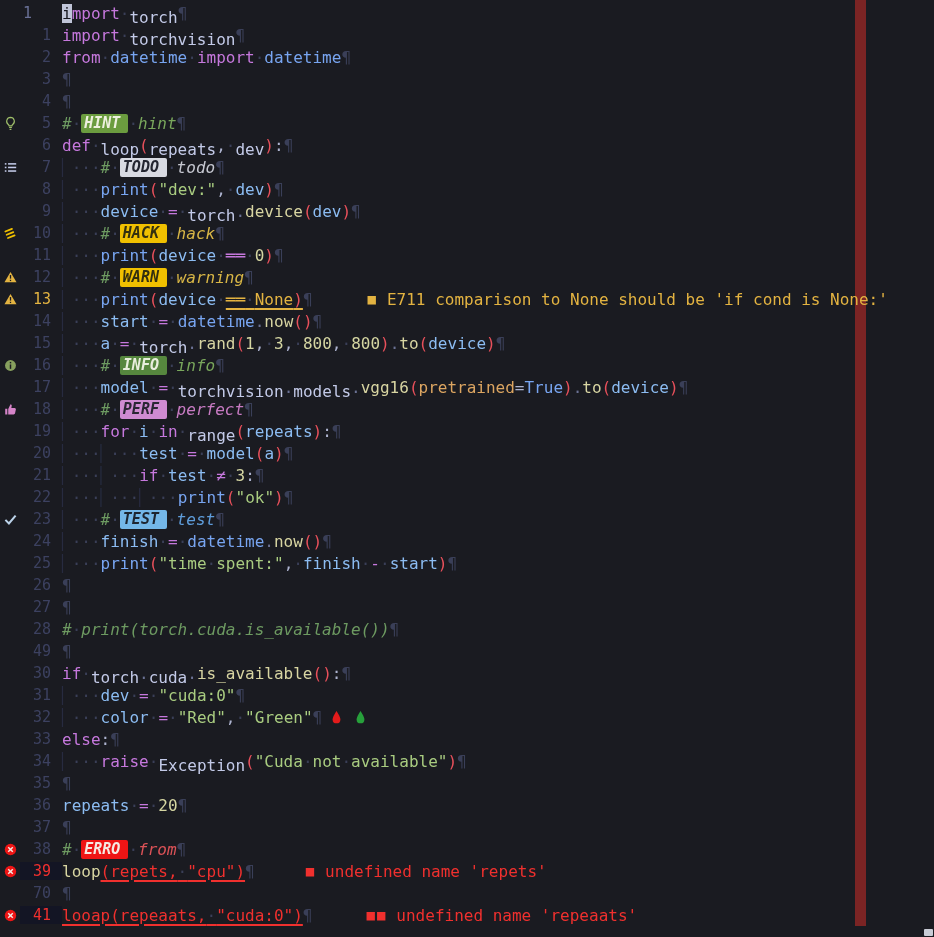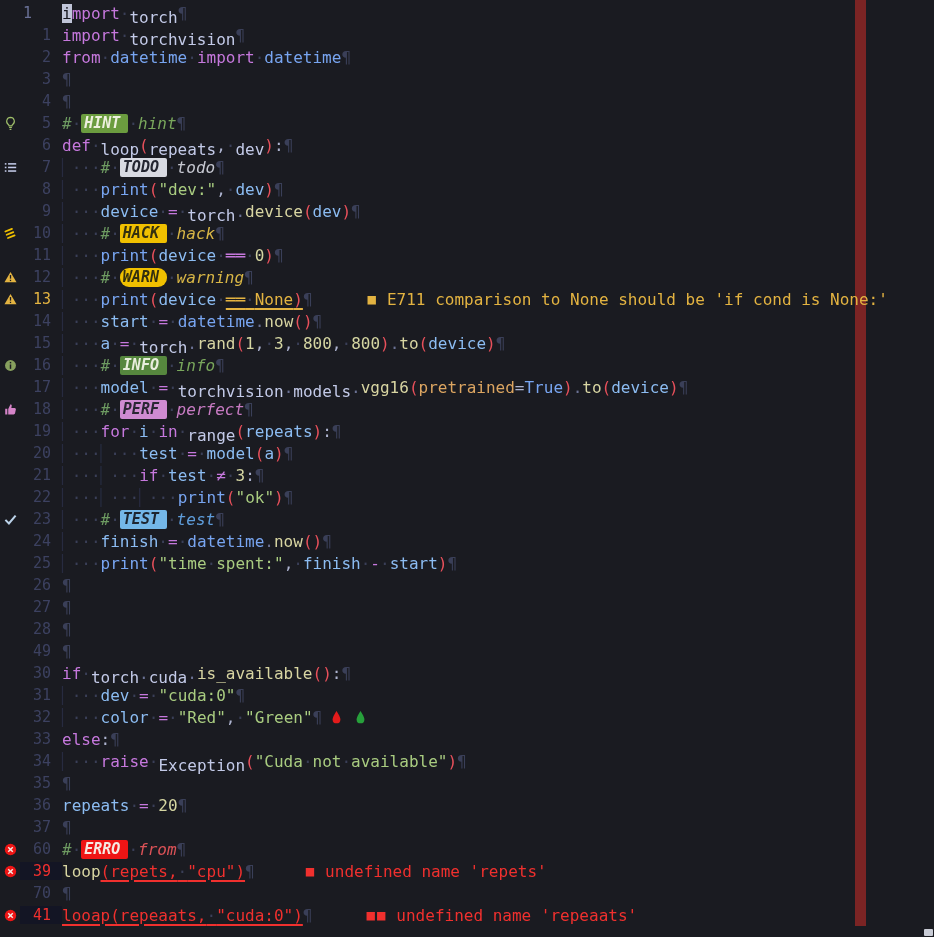--- a/index.html
+++ b/index.html
@@ -48,21 +48,21 @@
          text-decoration-thickness:1.5px; text-underline-offset:3px; }
   .eol { color:var(--whitespace); }
   .wd  { font-style:italic; }
 
   .chip { display:inline-block; font-weight:bold; font-style:italic;
           font-size:15px; line-height:19px; height:19px; padding:0 8px 0 3px;
           border-radius:2px; vertical-align:middle; }
   .chip-hint { background:var(--hint-bg); color:var(--hint-fg); }
   .chip-todo { background:var(--todo-bg); color:var(--todo-fg); }
   .chip-hack { background:var(--hack-bg); color:var(--hack-fg); }
-  .chip-warn { background:var(--warntag-bg); color:var(--warntag-fg);border-radius:9px; }
+  .chip-warn { background:var(--warntag-bg); color:var(--warntag-fg); }
   .chip-info { background:var(--info-bg); color:var(--info-fg); }
   .chip-perf { background:var(--perf-bg); color:var(--perf-fg); }
   .chip-test { background:var(--test-bg); color:var(--test-fg); }
   .chip-erro { background:var(--erro-bg); color:var(--erro-fg);text-align:right; }
   .w-hint { color:var(--hint-word); }
   .w-todo { color:var(--todo-word); }
   .w-hack { color:var(--hack-word); }
   .w-warn { color:var(--warn-word); }
   .w-info { color:var(--info-word); }
   .w-perf { color:var(--perf-word); }
@@ -137,38 +137,38 @@
     <div class="row"><span class="sign"></span><span class="lnum">20</span><span class="codeln"><span class="tok g">▏</span><span class="tok w"><span class="sd">·</span><span class="sd">·</span><span class="sd">·</span></span><span class="tok g">▏</span><span class="tok w"><span class="sd">·</span><span class="sd">·</span><span class="sd">·</span></span><span class="tok v">test</span><span class="tok w"><span class="sd">·</span></span><span class="tok k">=</span><span class="tok w"><span class="sd">·</span></span><span class="tok v">model</span><span class="tok p">(</span><span class="tok v">a</span><span class="tok p">)</span><span class="eol">¶</span></span></div>
     <div class="row"><span class="sign"></span><span class="lnum">21</span><span class="codeln"><span class="tok g">▏</span><span class="tok w"><span class="sd">·</span><span class="sd">·</span><span class="sd">·</span></span><span class="tok g">▏</span><span class="tok w"><span class="sd">·</span><span class="sd">·</span><span class="sd">·</span></span><span class="tok k">if</span><span class="tok w"><span class="sd">·</span></span><span class="tok v">test</span><span class="tok w"><span class="sd">·</span></span><span class="tok k">≠</span><span class="tok w"><span class="sd">·</span></span><span class="tok n">3</span><span class="tok u">:</span><span class="eol">¶</span></span></div>
     <div class="row"><span class="sign"></span><span class="lnum">22</span><span class="codeln"><span class="tok g">▏</span><span class="tok w"><span class="sd">·</span><span class="sd">·</span><span class="sd">·</span></span><span class="tok g">▏</span><span class="tok w"><span class="sd">·</span><span class="sd">·</span><span class="sd">·</span></span><span class="tok g">▏</span><span class="tok w"><span class="sd">·</span><span class="sd">·</span><span class="sd">·</span></span><span class="tok f">print</span><span class="tok p">(</span><span class="tok s">"ok"</span><span class="tok p">)</span><span class="eol">¶</span></span></div>
     <div class="row"><span class="sign"><svg width="13" height="11" viewBox="0 0 16 14">
           <path d="M1.5 7.5 6 12 14.5 2" fill="none" stroke="#bcd3ea" stroke-width="2.6"></path>
         </svg></span><span class="lnum">23</span><span class="codeln"><span class="tok g">▏</span><span class="tok w"><span class="sd">·</span><span class="sd">·</span><span class="sd">·</span></span><span class="tok c">#</span><span class="tok w"><span class="sd">·</span></span><span class="tok chip chip-test">TEST</span><span class="tok w"><span class="sd">·</span></span><span class="tok wd w-test">test</span><span class="eol">¶</span></span></div>
     <div class="row"><span class="sign"></span><span class="lnum">24</span><span class="codeln"><span class="tok g">▏</span><span class="tok w"><span class="sd">·</span><span class="sd">·</span><span class="sd">·</span></span><span class="tok v">finish</span><span class="tok w"><span class="sd">·</span></span><span class="tok k">=</span><span class="tok w"><span class="sd">·</span></span><span class="tok f">datetime</span><span class="tok d">.</span><span class="tok h">now</span><span class="tok p">(</span><span class="tok p">)</span><span class="eol">¶</span></span></div>
     <div class="row"><span class="sign"></span><span class="lnum">25</span><span class="codeln"><span class="tok g">▏</span><span class="tok w"><span class="sd">·</span><span class="sd">·</span><span class="sd">·</span></span><span class="tok f">print</span><span class="tok p">(</span><span class="tok s">"time<span class="sd">·</span>spent:"</span><span class="tok u">,</span><span class="tok w"><span class="sd">·</span></span><span class="tok v">finish</span><span class="tok w"><span class="sd">·</span></span><span class="tok k">-</span><span class="tok w"><span class="sd">·</span></span><span class="tok v">start</span><span class="tok p">)</span><span class="eol">¶</span></span></div>
     <div class="row"><span class="sign"></span><span class="lnum">26</span><span class="codeln"><span class="eol">¶</span></span></div>
     <div class="row"><span class="sign"></span><span class="lnum">27</span><span class="codeln"><span class="eol">¶</span></span></div>
-    <div class="row"><span class="sign"></span><span class="lnum">28</span><span class="codeln"><span class="eol">¶</span></span></div>
+    <div class="row"><span class="sign"></span><span class="lnum">28</span><span class="codeln"><span class="tok c">#<span class="sd">·</span>print(torch.cuda.is_available())</span><span class="eol">¶</span></span></div>
     <div class="row"><span class="sign"></span><span class="lnum">49</span><span class="codeln"><span class="eol">¶</span></span></div>
     <div class="row"><span class="sign"></span><span class="lnum">30</span><span class="codeln"><span class="tok k">if</span><span class="tok w"><span class="sd">·</span></span><span class="tok m">torch</span><span class="tok d">.</span><span class="tok m">cuda</span><span class="tok d">.</span><span class="tok h">is_available</span><span class="tok p">(</span><span class="tok p">)</span><span class="tok u">:</span><span class="eol">¶</span></span></div>
     <div class="row"><span class="sign"></span><span class="lnum">31</span><span class="codeln"><span class="tok g">▏</span><span class="tok w"><span class="sd">·</span><span class="sd">·</span><span class="sd">·</span></span><span class="tok v">dev</span><span class="tok w"><span class="sd">·</span></span><span class="tok k">=</span><span class="tok w"><span class="sd">·</span></span><span class="tok s">"cuda:0"</span><span class="eol">¶</span></span></div>
     <div class="row"><span class="sign"></span><span class="lnum">32</span><span class="codeln"><span class="tok g">▏</span><span class="tok w"><span class="sd">·</span><span class="sd">·</span><span class="sd">·</span></span><span class="tok v">color</span><span class="tok w"><span class="sd">·</span></span><span class="tok k">=</span><span class="tok w"><span class="sd">·</span></span><span class="tok s">"Red"</span><span class="tok u">,</span><span class="tok w"><span class="sd">·</span></span><span class="tok s">"Green"</span><span class="eol">¶</span><span class="drop" style="margin-left: 9px;"><svg width="11" height="13" viewBox="0 0 16 20">
             <path d="M8 0C8 0 2 8.5 2 13a6 6 0 0 0 12 0C14 8.5 8 0 8 0z" fill="#e31b1b"></path>
           </svg></span><span class="drop" style="margin-left: 13px;"><svg width="11" height="13" viewBox="0 0 16 20">
             <path d="M8 0C8 0 2 8.5 2 13a6 6 0 0 0 12 0C14 8.5 8 0 8 0z" fill="#27a03b"></path>
           </svg></span></span></div>
     <div class="row"><span class="sign"></span><span class="lnum">33</span><span class="codeln"><span class="tok k">else</span><span class="tok u">:</span><span class="eol">¶</span></span></div>
     <div class="row"><span class="sign"></span><span class="lnum">34</span><span class="codeln"><span class="tok g">▏</span><span class="tok w"><span class="sd">·</span><span class="sd">·</span><span class="sd">·</span></span><span class="tok k">raise</span><span class="tok w"><span class="sd">·</span></span><span class="tok m">Exception</span><span class="tok p">(</span><span class="tok s">"Cuda<span class="sd">·</span>not<span class="sd">·</span>available"</span><span class="tok p">)</span><span class="eol">¶</span></span></div>
     <div class="row"><span class="sign"></span><span class="lnum">35</span><span class="codeln"><span class="eol">¶</span></span></div>
     <div class="row"><span class="sign"></span><span class="lnum">36</span><span class="codeln"><span class="tok v">repeats</span><span class="tok w"><span class="sd">·</span></span><span class="tok k">=</span><span class="tok w"><span class="sd">·</span></span><span class="tok n">20</span><span class="eol">¶</span></span></div>
     <div class="row"><span class="sign"></span><span class="lnum">37</span><span class="codeln"><span class="eol">¶</span></span></div>
     <div class="row"><span class="sign"><svg width="13" height="13" viewBox="0 0 16 16">
           <circle cx="8" cy="8" r="7" fill="#ee1515"></circle>
           <path d="M5.2 5.2l5.6 5.6M10.8 5.2l-5.6 5.6" stroke="#f5e9e2" stroke-width="1.8"></path>
-        </svg></span><span class="lnum">60</span><span class="codeln"><span class="tok c">#</span><span class="tok w"><span class="sd">·</span></span><span class="tok chip chip-erro">ERRO</span><span class="tok w"><span class="sd">·</span></span><span class="tok wd w-erro">from</span><span class="eol">¶</span></span></div>
+        </svg></span><span class="lnum">38</span><span class="codeln"><span class="tok c">#</span><span class="tok w"><span class="sd">·</span></span><span class="tok chip chip-erro">ERRO</span><span class="tok w"><span class="sd">·</span></span><span class="tok wd w-erro">from</span><span class="eol">¶</span></span></div>
     <div class="row"><span class="sign"><svg width="13" height="13" viewBox="0 0 16 16">
           <circle cx="8" cy="8" r="7" fill="#ee1515"></circle>
           <path d="M5.2 5.2l5.6 5.6M10.8 5.2l-5.6 5.6" stroke="#f5e9e2" stroke-width="1.8"></path>
         </svg></span><span class="lnum errn numbg">39</span><span class="codeln"><span class="tok h">loop</span><span class="tok er ule">(repets,<span class="sd">·</span>"cpu")</span><span class="eol">¶</span><span class="diag derr" style="margin-left: 51px;"><span class="sqs">■</span>undefined name 'repets'</span></span></div>
     <div class="row"><span class="sign"></span><span class="lnum">70</span><span class="codeln"><span class="eol">¶</span></span></div>
     <div class="row"><span class="sign"><svg width="13" height="13" viewBox="0 0 16 16">
           <circle cx="8" cy="8" r="7" fill="#ee1515"></circle>
           <path d="M5.2 5.2l5.6 5.6M10.8 5.2l-5.6 5.6" stroke="#f5e9e2" stroke-width="1.8"></path>
         </svg></span><span class="lnum errn numbg">41</span><span class="codeln"><span class="tok er ule">looap(repeaats,<span class="sd">·</span>"cuda:0")</span><span class="eol">¶</span><span class="diag derr" style="margin-left: 54px;"><span class="sqs">■■</span>undefined name 'repeaats'</span></span></div>
     <div class="row"><span class="sign"></span><span class="lnum numbg"></span><span class="codeln"></span></div>

